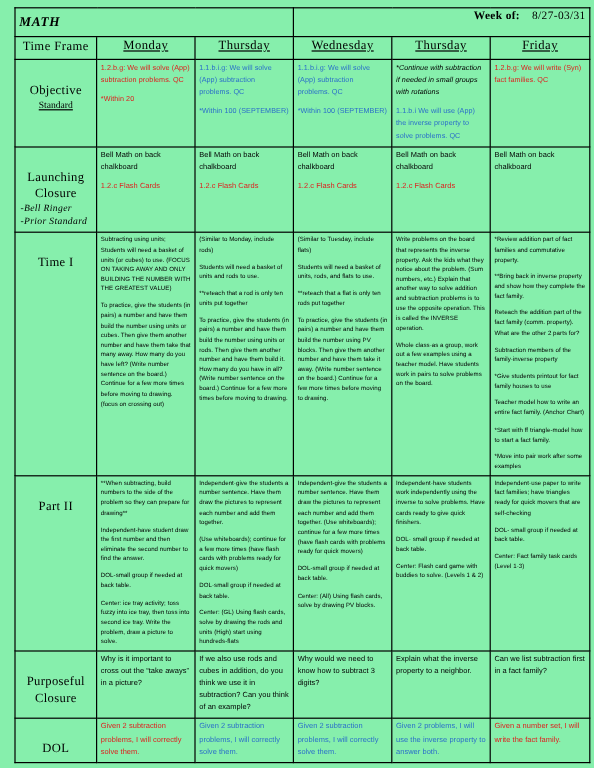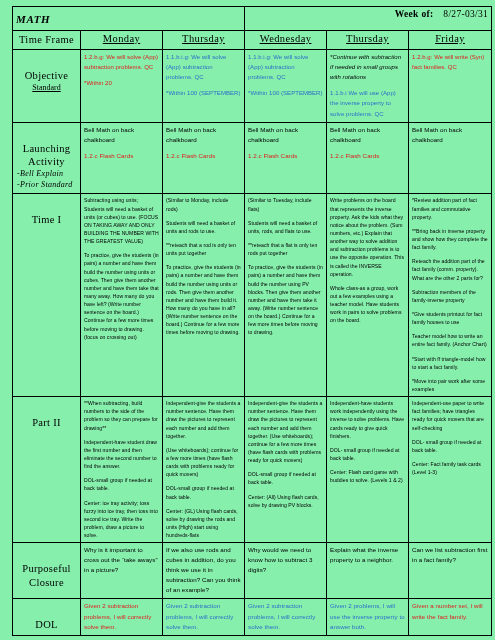--- a/index.html
+++ b/index.html
@@ -185,22 +185,22 @@
             <span class="gap"></span>
             <p class="blue">1.1.b.i We will use (App) the inverse property to solve problems. QC</p>
           </td>
         <td class="cell obj">
             <p class="red">1.2.b.g: We will write (Syn) fact families. QC</p>
           </td>
       </tr>
 
       <tr>
         <td class="rowlabel">
-          <span class="main">Launching Activity</span>
-          <span class="sub-it">-Bell Explain</span>
+          <span class="main">Launching Closure</span>
+          <span class="sub-it">-Bell Ringer</span>
           <span class="sub-it">-Prior Standard</span>
         </td>
         <td class="cell big">
             <p>Bell Math on back chalkboard</p>
             <span class="gap"></span>
             <p class="red">1.2.c Flash Cards</p>
           </td>
         <td class="cell big">
             <p>Bell Math on back chalkboard</p>
             <span class="gap"></span>

